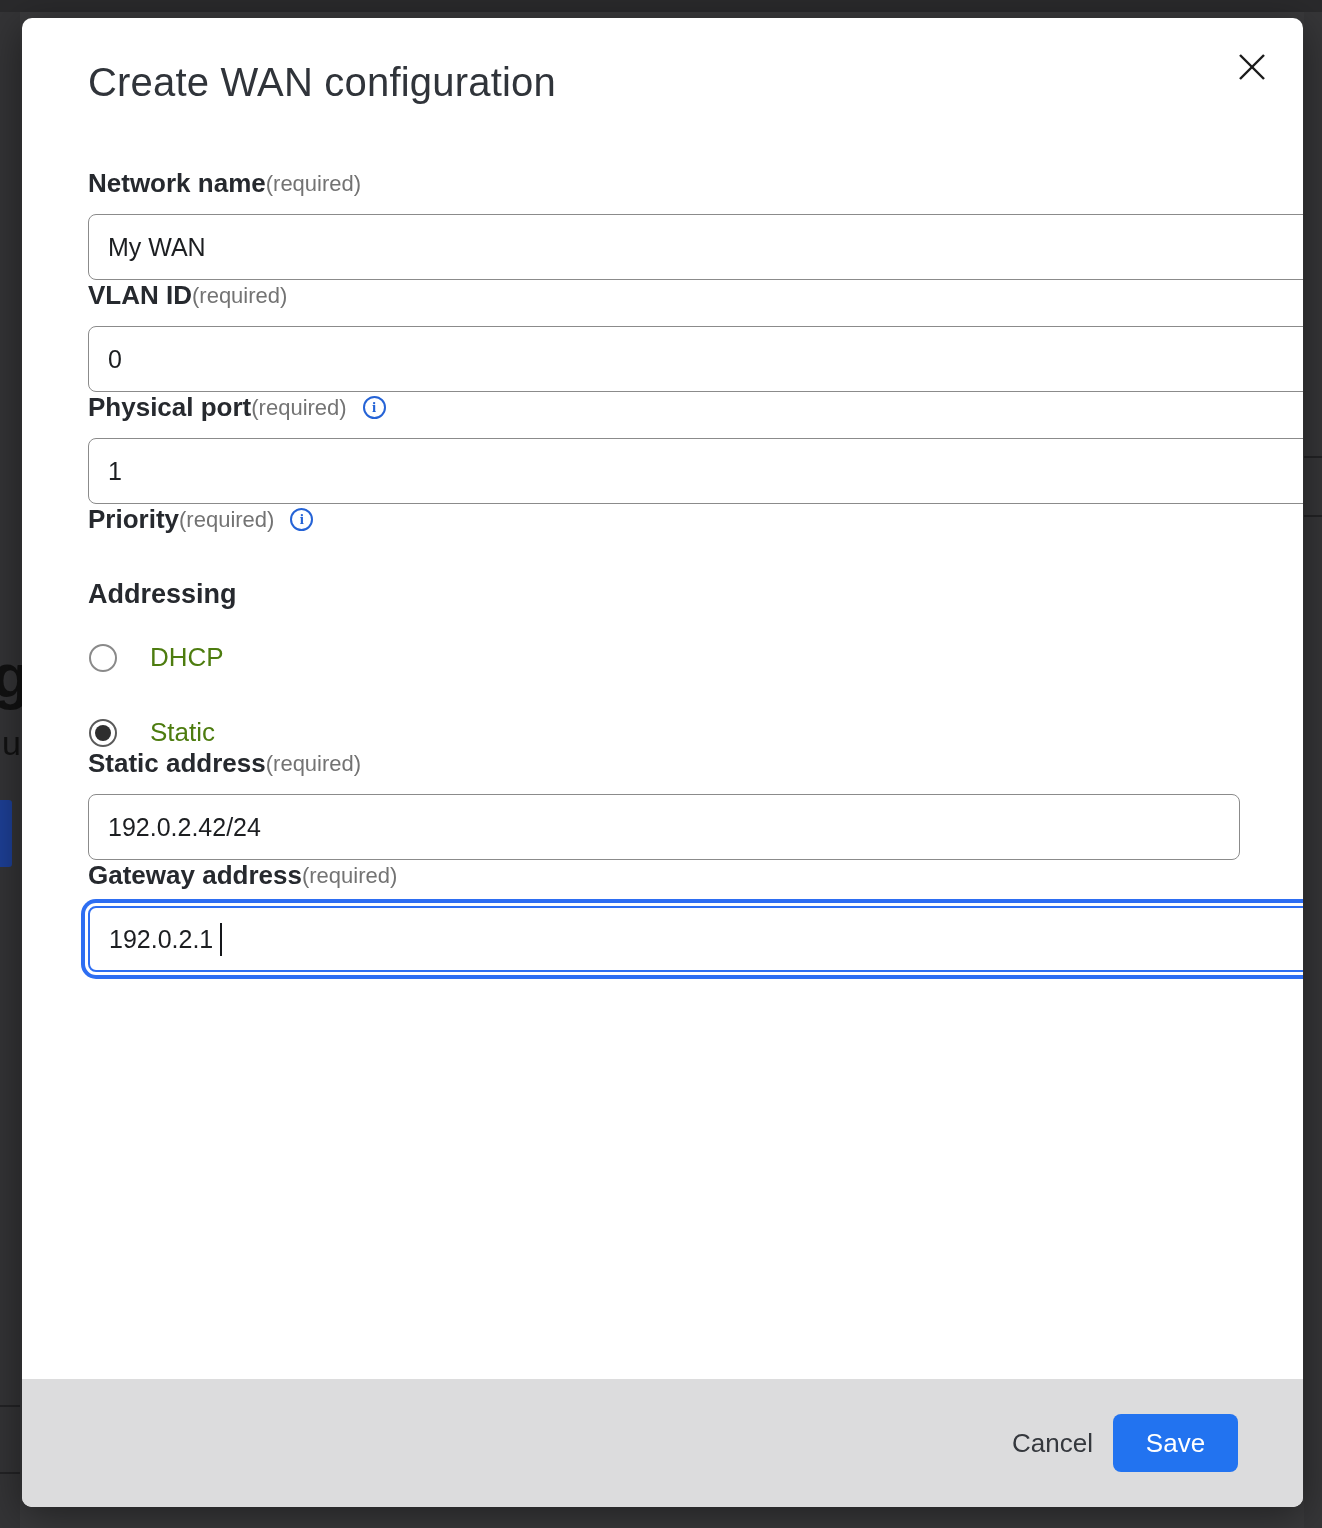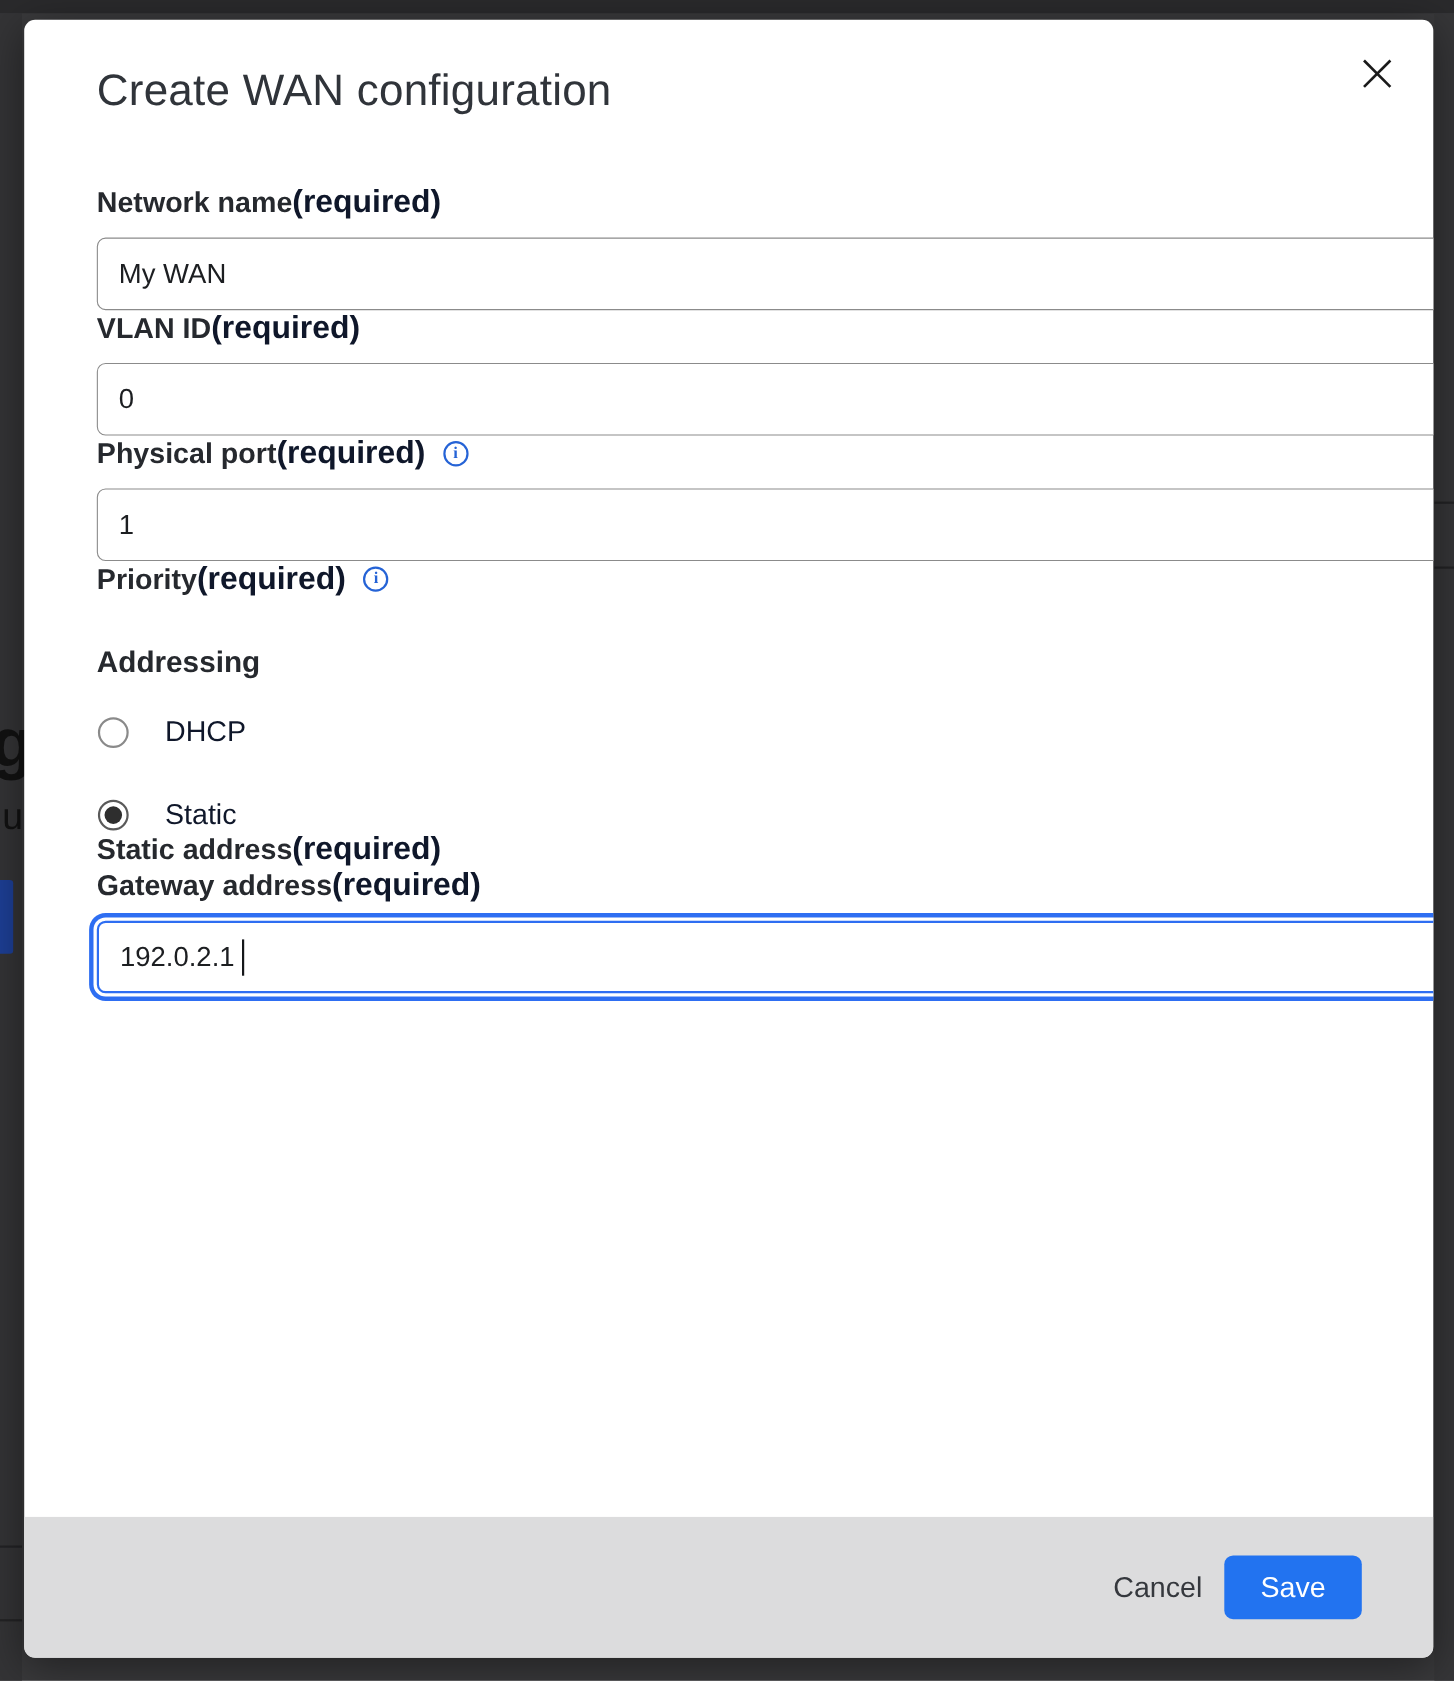--- a/index.html
+++ b/index.html
@@ -43,21 +43,21 @@
     position:absolute; top:32px; right:34px;
     width:34px; height:34px;
     background:none; border:none; cursor:pointer;
     display:flex; align-items:center; justify-content:center;
   }
 
   .form { position:absolute; left:66px; top:0; width:1160px; }
 
   .field-label { font-size:26px; color:#26292e; display:flex; align-items:center; }
   .field-label .lbl { font-weight:700; }
-  .field-label .req { font-weight:700; font-size:29px; color:#0f172a; }
+  .field-label .req { font-weight:400; font-size:22px; color:#737373; }
   .info-icon {
     display:inline-flex; align-items:center; justify-content:center;
     width:23px; height:23px; margin-left:16px;
     border:2px solid #2563d6; border-radius:50%;
     color:#2563d6; font-size:15px; font-weight:600; font-family:"Liberation Serif", serif;
     cursor:pointer;
   }
 
   .text-input {
     display:block; height:66px;
@@ -90,21 +90,21 @@
   .radio {
     width:28px; height:28px; border:2px solid #8a8a8a; border-radius:50%;
     margin-left:1px; position:relative; flex:0 0 auto;
   }
   .radio.selected { border-color:#5a5a5a; }
   .radio.selected::after {
     content:""; position:absolute; left:50%; top:50%;
     width:16px; height:16px; border-radius:50%;
     background:#2e2e2e; transform:translate(-50%,-50%);
   }
-  .radio-label { margin-left:33px; font-size:26px; color:#0f172a; }
+  .radio-label { margin-left:33px; font-size:26px; color:#4d7c0f; }
   .radio-label.bold { font-weight:400; }
 
   .footer {
     position:absolute; left:0; bottom:0;
     width:100%; height:128px;
     background:#dcdcdd;
     display:flex; align-items:center; justify-content:flex-end;
     padding-right:65px; 
   }
   .cancel-btn {
@@ -182,20 +182,21 @@
 
     <div class="radio-row second">
       <span class="radio selected"></span>
       <span class="radio-label bold">Static</span>
     </div>
 
     <div class="field-label mt-section">
         <span class="lbl">Static address</span>
         <span class="req"> (required)</span>
       </div>
+    <input class="text-input w-wide mt-input" type="text" value="192.0.2.42/24" style="">
 
     <div class="field-label mt-section">
         <span class="lbl">Gateway address</span>
         <span class="req"> (required)</span>
       </div>
     <div class="focus-wrap">
       <input class="text-input" type="text" value="192.0.2.1" style="">
       <span class="caret"></span>
     </div>
 

